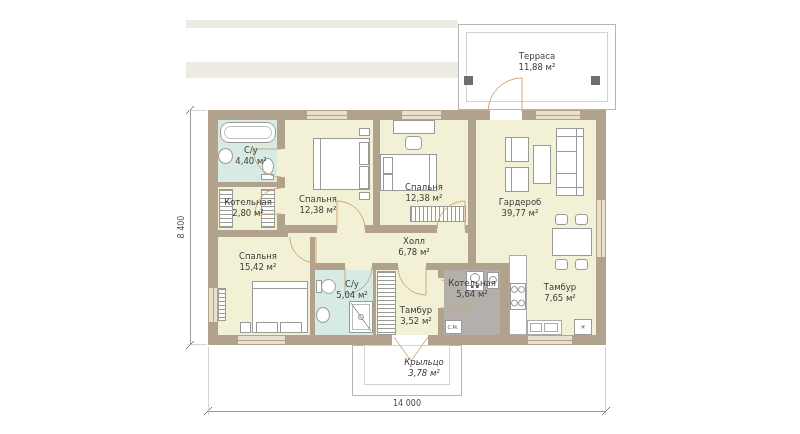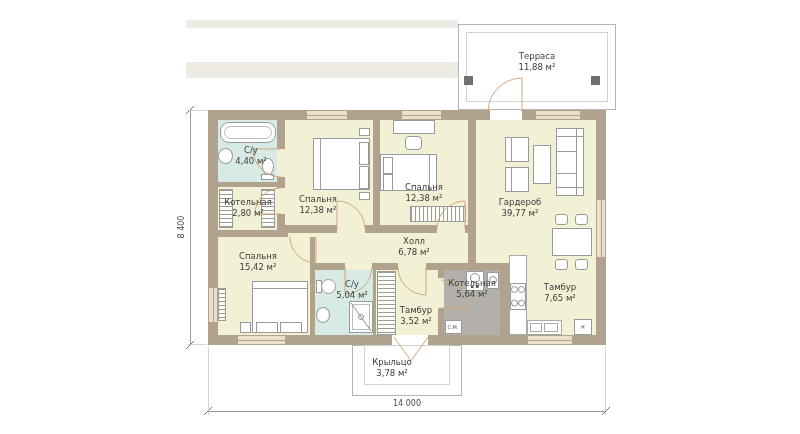--- a/index.html
+++ b/index.html
@@ -261,18 +261,18 @@
     <div>3,52 м²</div>
   </div>
   <div class="label" style="left:472px;top:289px;">
     <div>Котельная</div>
     <div>5,64 м²</div>
   </div>
   <div class="label" style="left:560px;top:293px;">
     <div>Тамбур</div>
     <div>7,65 м²</div>
   </div>
-  <div class="label" style="left:392px;top:368px;">
+  <div class="label" style="left:424px;top:368px;font-style:italic;">
     <div>Крыльцо</div>
     <div>3,78 м²</div>
   </div>
 
 </div>
 
 </body></html>

